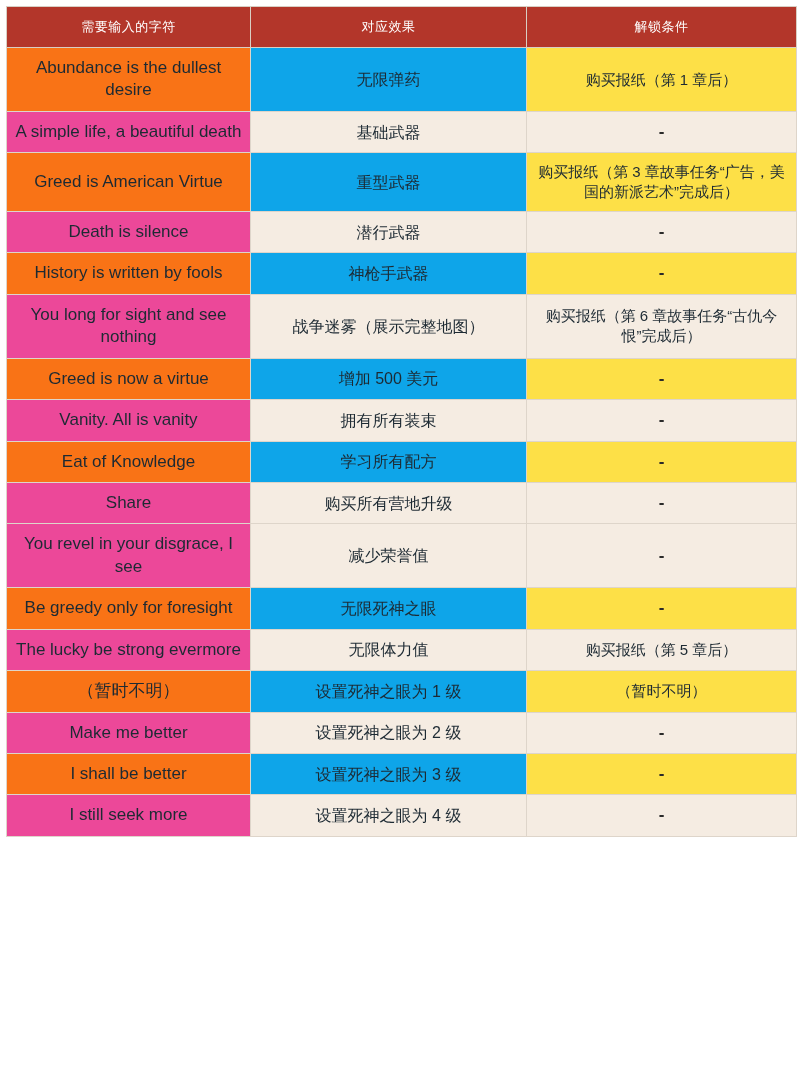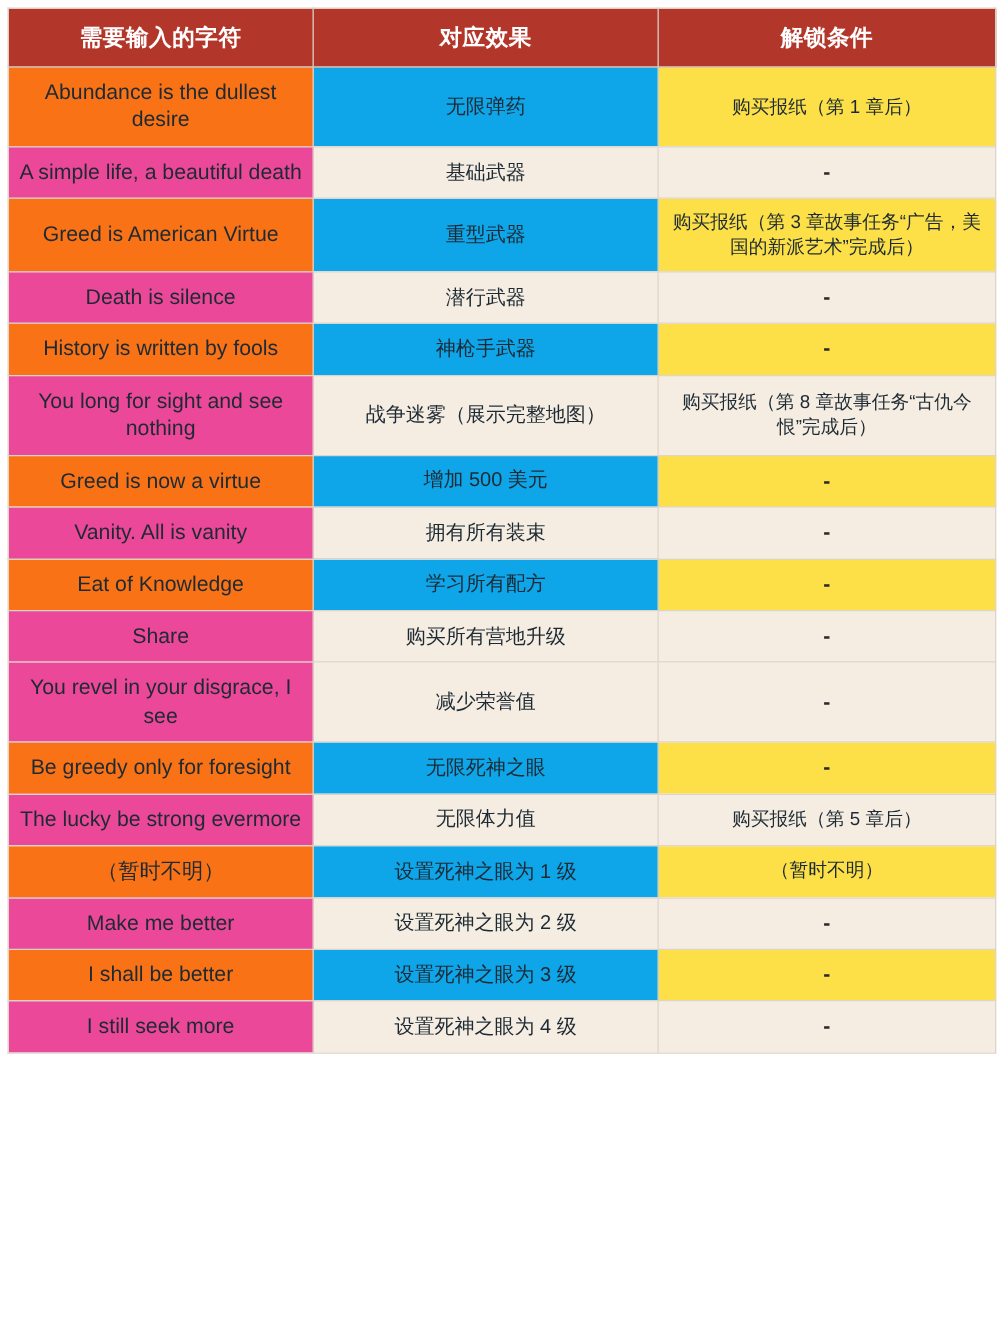--- a/index.html
+++ b/index.html
@@ -19,22 +19,22 @@
     margin: 6px 0 0 6px;
     table-layout: fixed;
   }
   #cheat-table col.c1 { width: 244px; }
   #cheat-table col.c2 { width: 276px; }
   #cheat-table col.c3 { width: 270px; }
 
   #cheat-table thead th {
     background: #b3362a;
     color: #ffffff;
-    font-size: 18px;
-    font-weight: bold;
+    font-size: 13px;
+    font-weight: normal;
     letter-spacing: 0.5px;
     padding: 11px 16px;
     border: 1px solid #d8cfc4;
     text-align: center;
     vertical-align: middle;
   }
   #cheat-table td {
     border: 1px solid #ded5ca;
     text-align: center;
     vertical-align: middle;
@@ -103,21 +103,21 @@
         <td class="col-unlock"><span class="dash">-</span></td>
       </tr>
       <tr>
         <td class="col-code">History is written by fools</td>
         <td class="col-effect">神枪手武器</td>
         <td class="col-unlock"><span class="dash">-</span></td>
       </tr>
       <tr class="alt">
         <td class="col-code">You long for sight and see nothing</td>
         <td class="col-effect">战争迷雾（展示完整地图）</td>
-        <td class="col-unlock">购买报纸（第 8 章故事任务“古仇今恨”完成后）</td>
+        <td class="col-unlock">购买报纸（第 6 章故事任务“古仇今恨”完成后）</td>
       </tr>
       <tr>
         <td class="col-code">Greed is now a virtue</td>
         <td class="col-effect">增加 500 美元</td>
         <td class="col-unlock"><span class="dash">-</span></td>
       </tr>
       <tr class="alt">
         <td class="col-code">Vanity. All is vanity</td>
         <td class="col-effect">拥有所有装束</td>
         <td class="col-unlock"><span class="dash">-</span></td>

